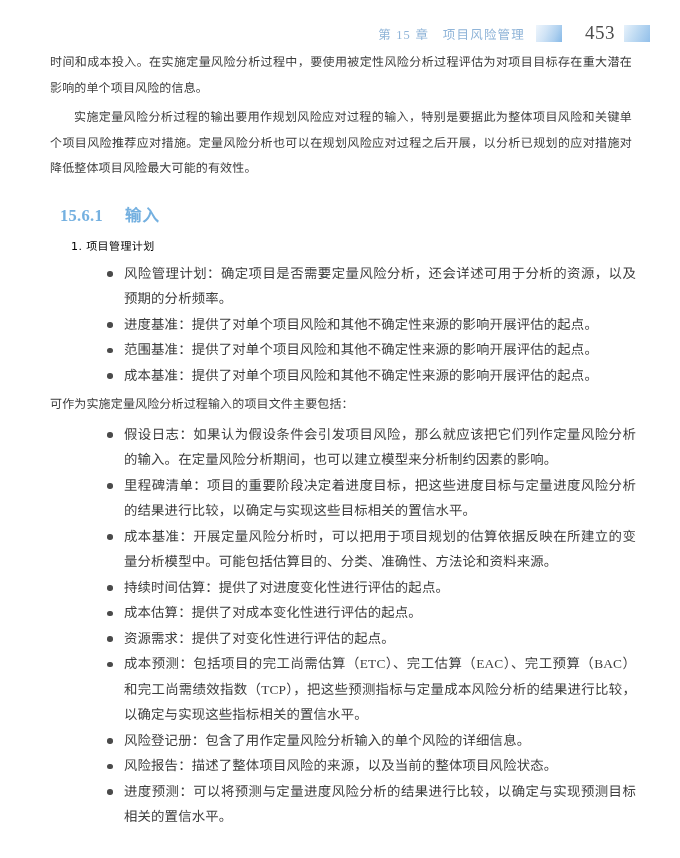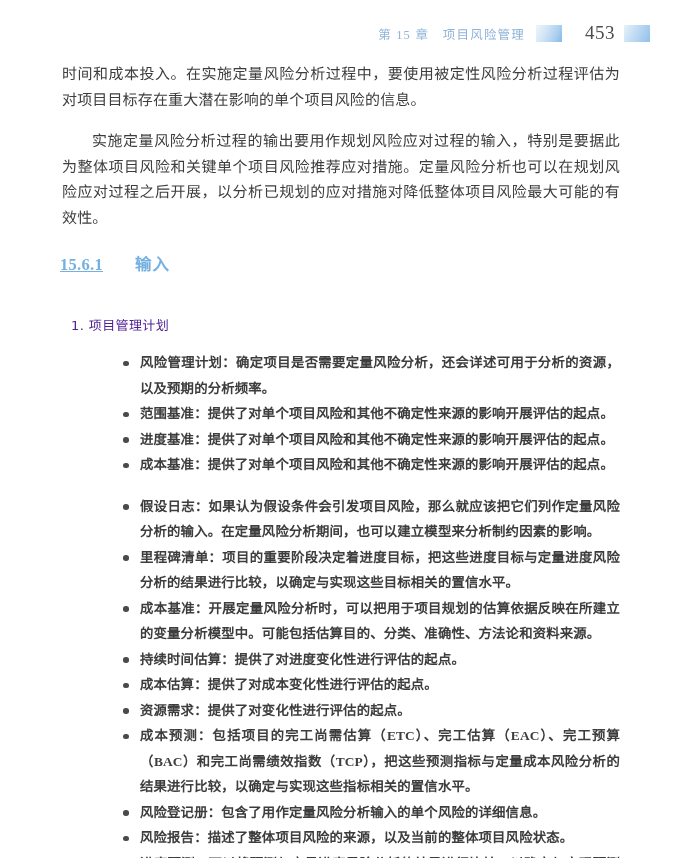--- a/index.html
+++ b/index.html
@@ -63,22 +63,22 @@
 
   
   .content {
     position: absolute;
     top: 46px;
     left: 46px;
     width: 590px;
   }
 
   p.body-para {
-    margin: 16px;
-    font-size: 15px;
+    margin: 4px;
+    font-size: 12px;
     line-height: 25.5px;
     text-align: justify;
     text-justify: inter-ideograph;
     color: #3d3d3d;
     letter-spacing: 0.15px;
   }
   p.body-para.indent {
     text-indent: 2em;
   }
 
@@ -89,47 +89,45 @@
     margin-left: 14px;
     display: flex;
     align-items: baseline;
     color: #74b0e0;
   }
   .section-num {
     font-family: "Liberation Serif", "DejaVu Serif", serif;
     font-weight: bold;
     font-size: 16.5px;
     letter-spacing: 0.3px;
-    text-decoration: underline;
   }
   .section-title {
     font-family: "DejaVu Sans", "Liberation Sans", sans-serif;
     font-weight: bold;
     font-size: 16.5px;
-    margin-left: 32px;
+    margin-left: 22px;
     letter-spacing: 1px;
   }
 
   
   .sub-heading {
     font-family: "DejaVu Sans", "Liberation Sans", sans-serif;
-    font-size: 13px;
-    color: #4c1d95;
-    margin-top: 40px;
+    font-size: 11px;
+    color: #000000;
+    margin-top: 11px;
     margin-bottom: 8px;
     margin-left: 25px;
     letter-spacing: 0.4px;
   }
 
   
   ul.bullets {
     list-style: none;
-    margin: 16px;
+    margin: 0;
     padding: 0;
-    font-weight: bold;
   }
   ul.bullets > li {
     position: relative;
     padding-left: 78px;
     margin: 0;
     font-size: 13.4px;
     line-height: 25.5px;
     text-align: justify;
     text-justify: inter-ideograph;
     color: #3d3d3d;
@@ -165,27 +163,28 @@
 
     <div class="section-heading">
       <span class="section-num">15.6.1</span>
       <span class="section-title">输入</span>
     </div>
 
     <div>
       <div class="sub-heading">1. 项目管理计划</div>
       <ul class="bullets">
         <li>风险管理计划：确定项目是否需要定量风险分析，还会详述可用于分析的资源，以及预期的分析频率。</li>
+        <li>进度基准：提供了对单个项目风险和其他不确定性来源的影响开展评估的起点。</li>
         <li>范围基准：提供了对单个项目风险和其他不确定性来源的影响开展评估的起点。</li>
-        <li>进度基准：提供了对单个项目风险和其他不确定性来源的影响开展评估的起点。</li>
         <li>成本基准：提供了对单个项目风险和其他不确定性来源的影响开展评估的起点。</li>
       </ul>
     </div>
 
     <div>
+      <p class="body-para">可作为实施定量风险分析过程输入的项目文件主要包括：</p>
       <ul class="bullets">
         <li>假设日志：如果认为假设条件会引发项目风险，那么就应该把它们列作定量风险分析的输入。在定量风险分析期间，也可以建立模型来分析制约因素的影响。</li>
         <li>里程碑清单：项目的重要阶段决定着进度目标，把这些进度目标与定量进度风险分析的结果进行比较，以确定与实现这些目标相关的置信水平。</li>
         <li>成本基准：开展定量风险分析时，可以把用于项目规划的估算依据反映在所建立的变量分析模型中。可能包括估算目的、分类、准确性、方法论和资料来源。</li>
         <li>持续时间估算：提供了对进度变化性进行评估的起点。</li>
         <li>成本估算：提供了对成本变化性进行评估的起点。</li>
         <li>资源需求：提供了对变化性进行评估的起点。</li>
         <li>成本预测：包括项目的完工尚需估算（ETC）、完工估算（EAC）、完工预算（BAC）和完工尚需绩效指数（TCP），把这些预测指标与定量成本风险分析的结果进行比较，以确定与实现这些指标相关的置信水平。</li>
         <li>风险登记册：包含了用作定量风险分析输入的单个风险的详细信息。</li>
         <li>风险报告：描述了整体项目风险的来源，以及当前的整体项目风险状态。</li>

